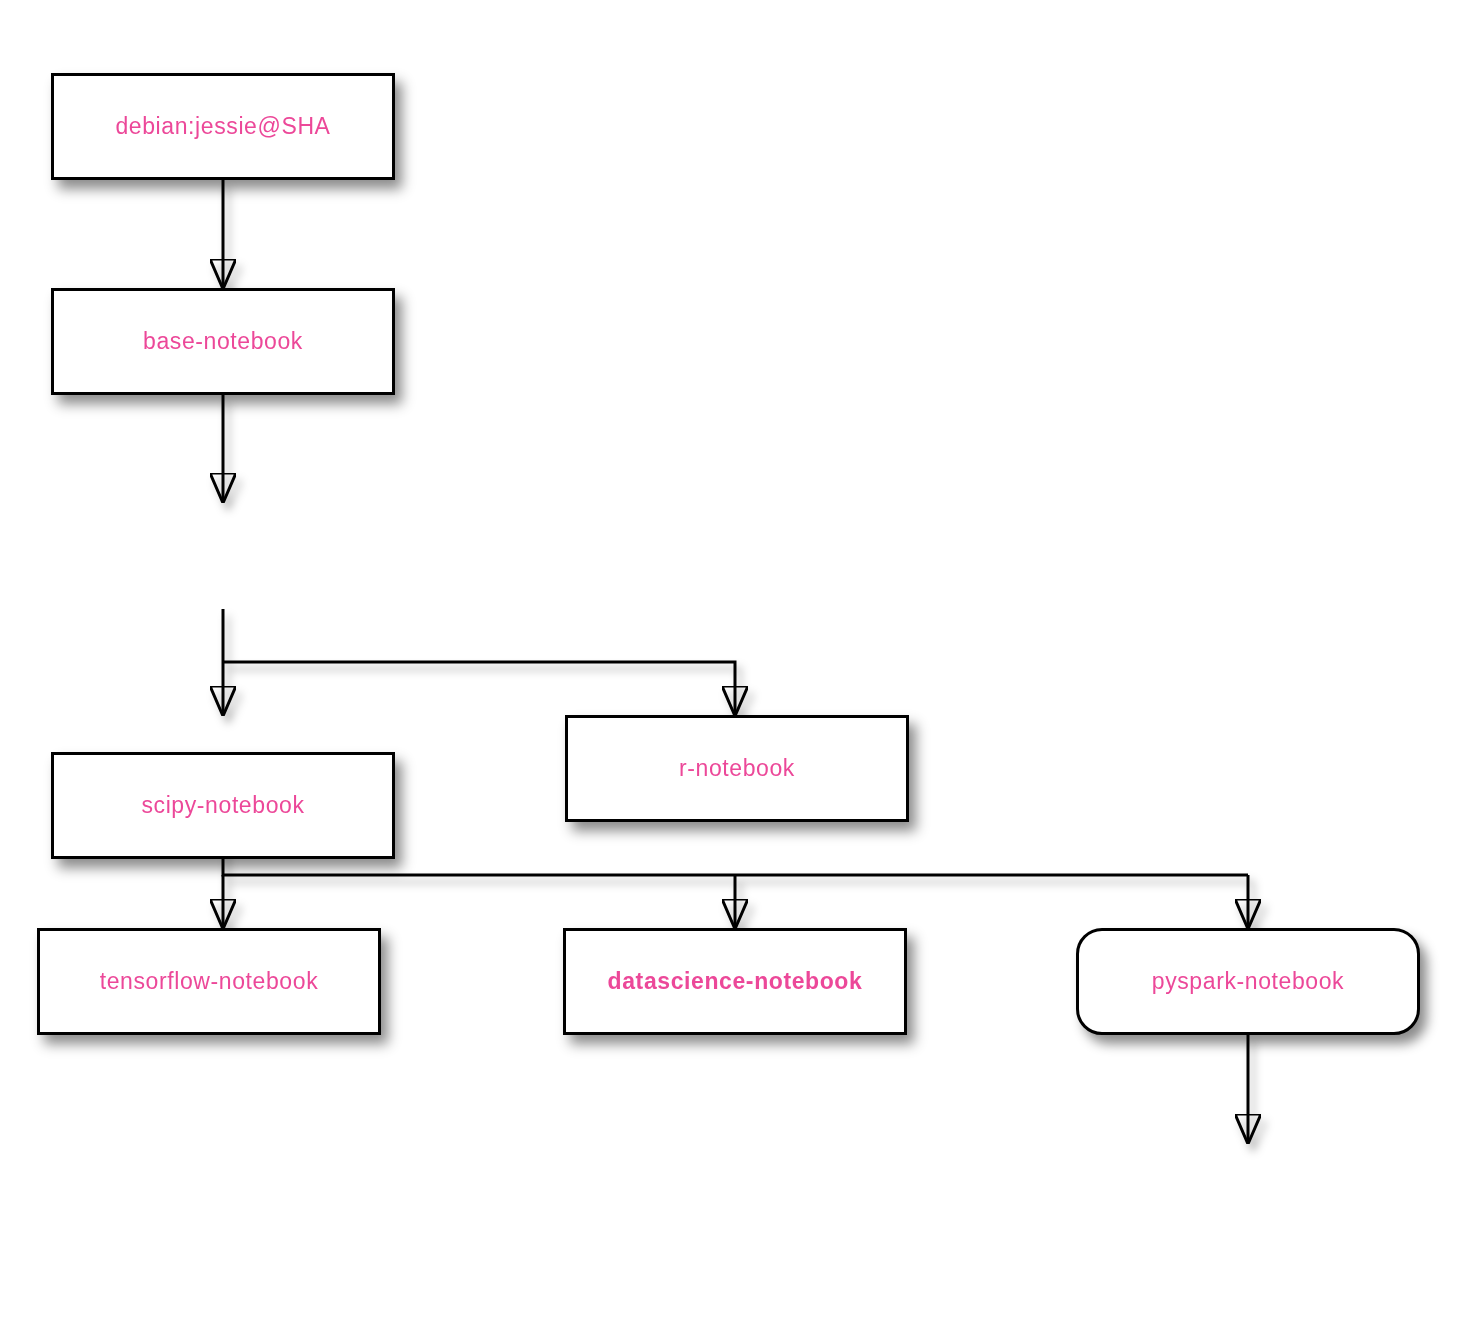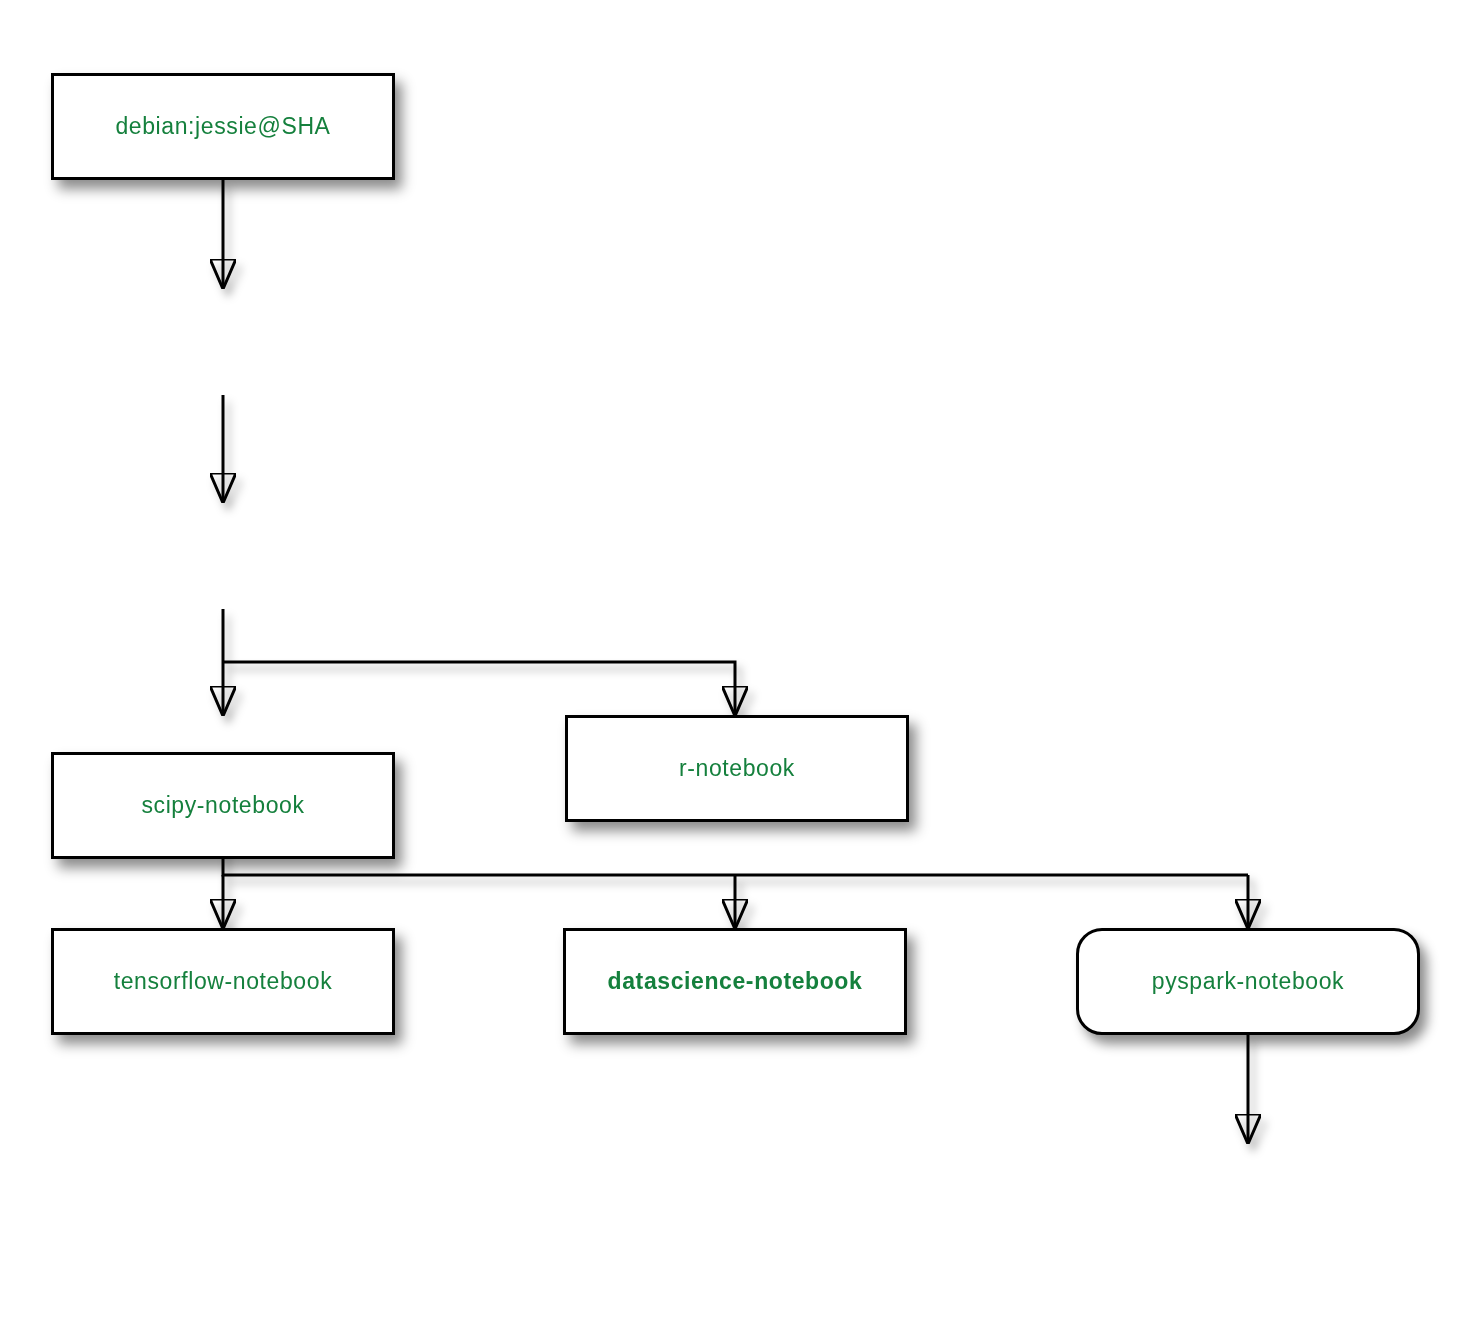--- a/index.html
+++ b/index.html
@@ -36,30 +36,30 @@
     border: 3px solid #000000;
     box-sizing: border-box;
     box-shadow: 7px 9px 12px rgba(0,0,0,0.45);
     display: flex;
     align-items: center;
     justify-content: center;
   }
   .node-label {
     font-size: 23px;
     letter-spacing: 0.6px;
-    color: #15803d;
+    color: #ec4899;
     white-space: nowrap;
   }
   
   .n-debian      { left: 51px;   top: 73px;  }
   .n-base        { left: 51px;   top: 288px; }
   .n-minimal     { left: 51px;   top: 502px; }
   .n-scipy       { left: 51px;   top: 752px; }
   .n-r           { left: 565px;  top: 715px; }
-  .n-tensorflow  { left: 51px;   top: 928px; }
+  .n-tensorflow  { left: 37px;   top: 928px; }
   .n-datascience { left: 563px;  top: 928px; font-weight: bold; }
   .n-pyspark     { left: 1076px; top: 928px; border-radius: 26px; }
   .n-allspark    { left: 1076px; top: 1143px; }
 </style>
 </head>
 <body>
 
 <div class="canvas">
 
   <svg class="edges" viewBox="0 0 1482 1330" xmlns="http://www.w3.org/2000/svg">
@@ -76,20 +76,23 @@
     <path d="M223 875 V928" marker-end="url(#arrowhead)"></path>
     <path d="M735 875 V928" marker-end="url(#arrowhead)"></path>
     <path d="M1248 875 V928" marker-end="url(#arrowhead)"></path>
     <path d="M1248 1035 V1143" marker-end="url(#arrowhead)"></path>
   </svg>
 
   <div class="node n-debian">
     <span class="node-label">debian:jessie@SHA</span>
   </div>
 
+  <div class="node n-base">
+    <span class="node-label">base-notebook</span>
+  </div>
 
 
   <div class="node n-scipy">
     <span class="node-label">scipy-notebook</span>
   </div>
 
   <div class="node n-r">
     <span class="node-label">r-notebook</span>
   </div>
 

